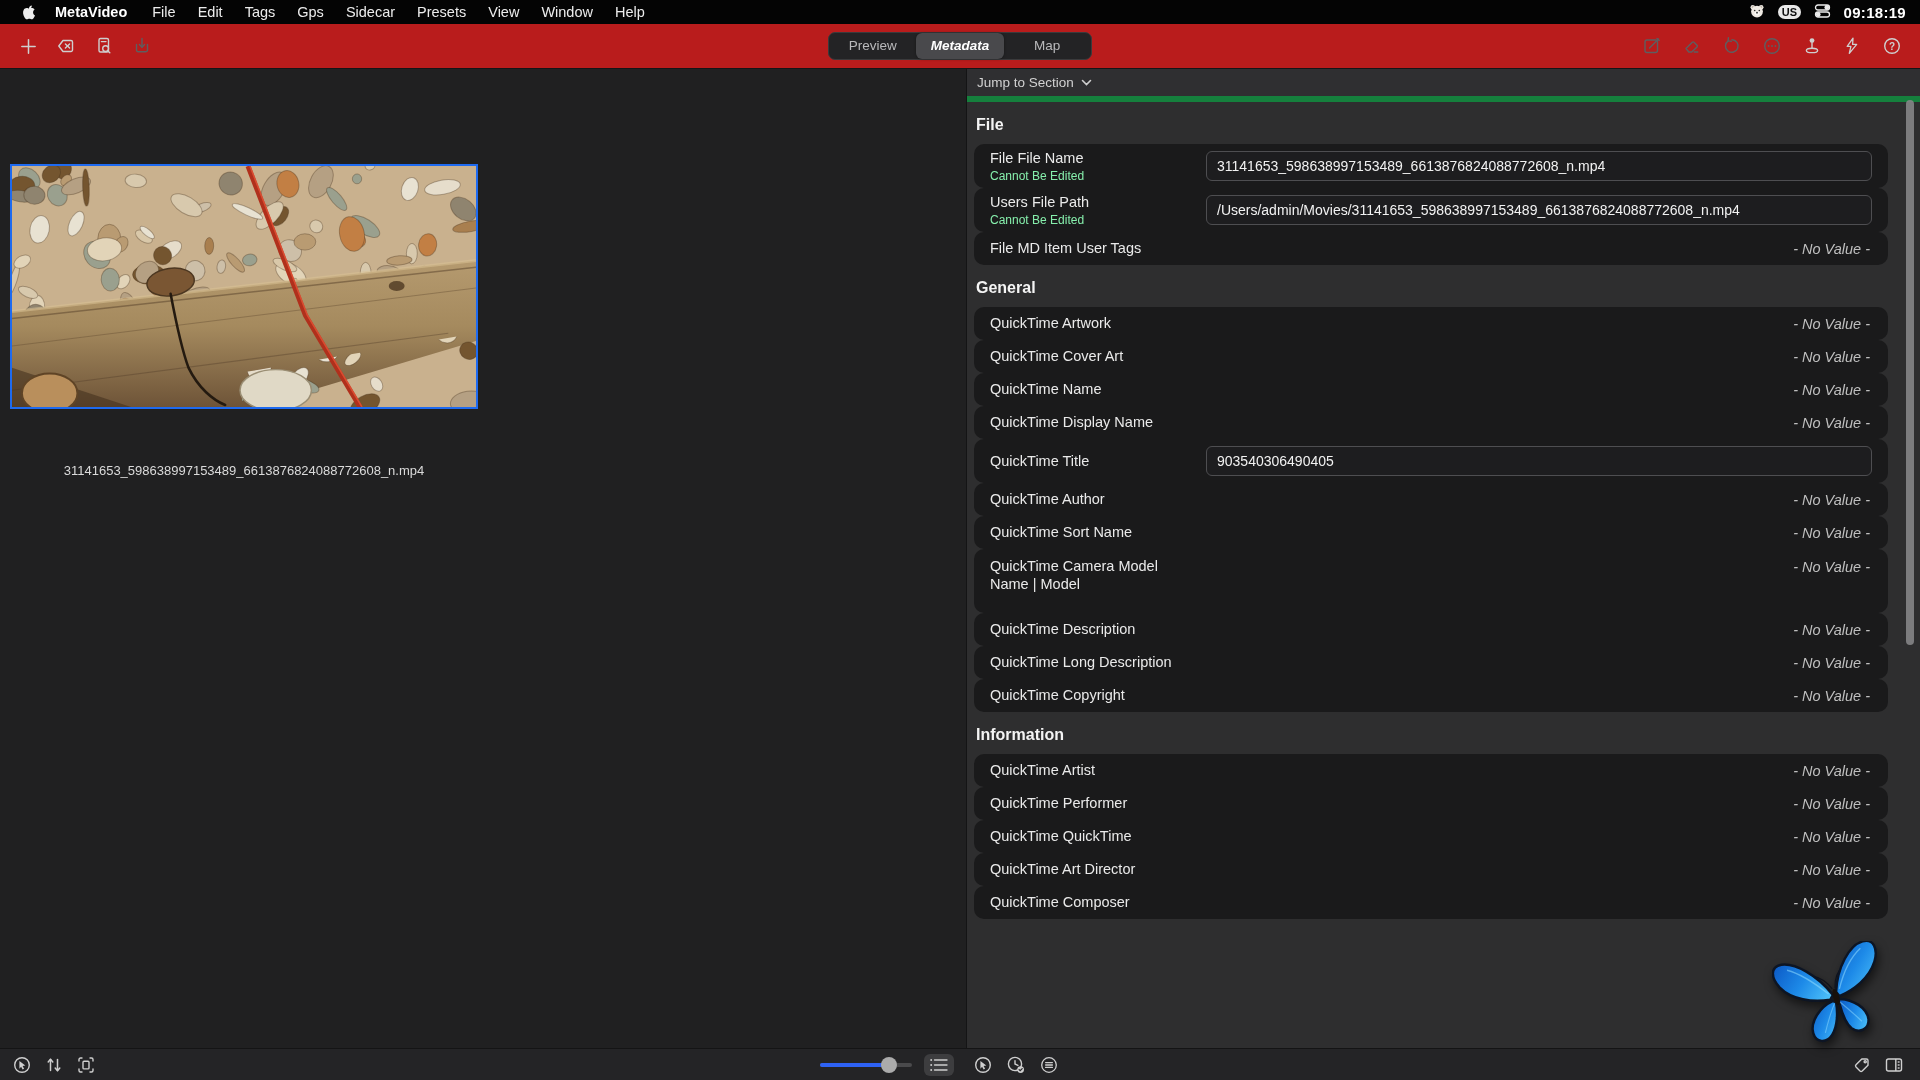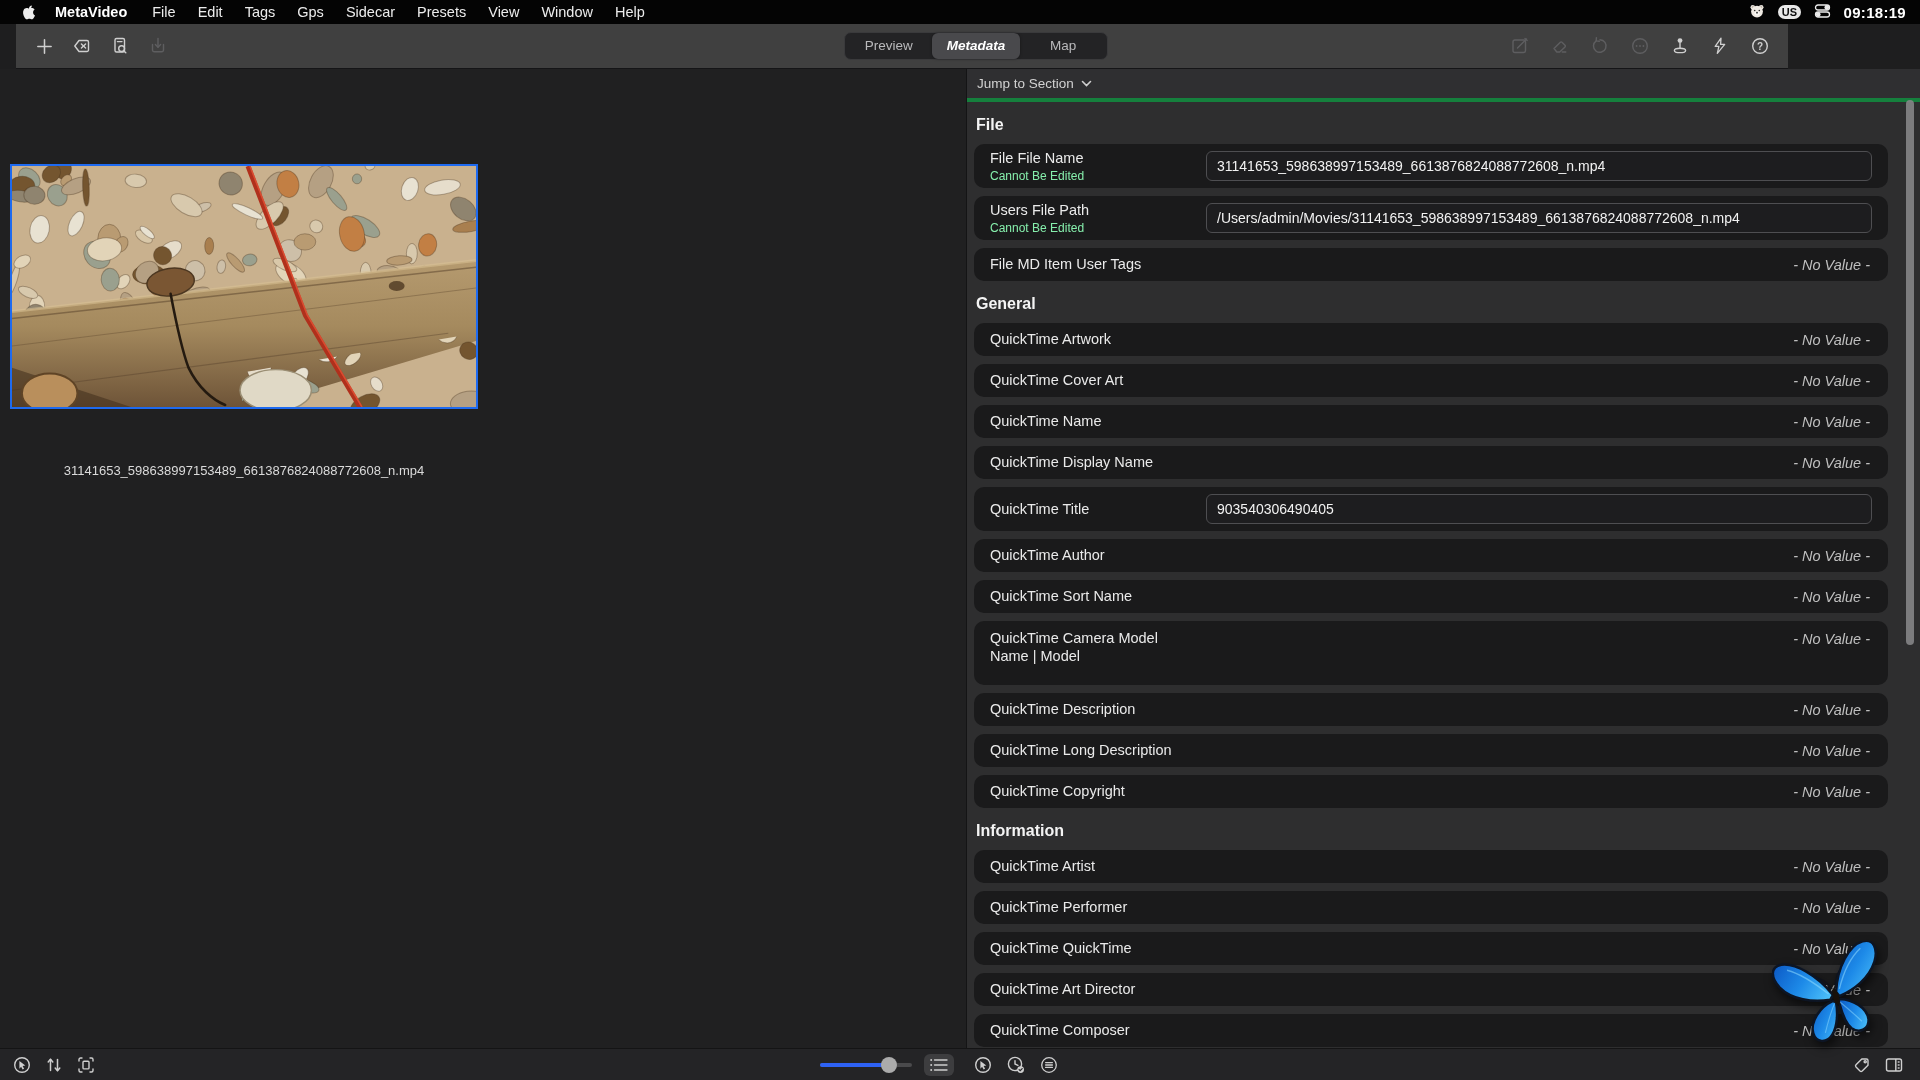--- a/index.html
+++ b/index.html
@@ -12,22 +12,22 @@
   .menubar .apple { display:flex; align-items:center; margin:0 10px 0 8px; }
   .menubar .appname { font-weight:bold; color:#fff; margin-right:4px; padding:0 10px; }
   #menu-items { display:flex; }
   .mitem { padding:0 11px; color:#ececec; }
   .mb-right { margin-left:auto; display:flex; align-items:center; gap:13px; }
   .uskey { background:#e9e9e9; color:#111; font-weight:bold; font-size:11px; border-radius:7px;
     padding:1.5px 3.5px; line-height:1; }
   .mb-time { font-size:15px; color:#fff; letter-spacing:.3px;font-weight:bold; }
 
   
-  .toolbar { position:absolute; top:24px; left:0; width:1772px; height:45px; background:#404040;
-    border-bottom:1px solid #151517;margin-left:16px; }
+  .toolbar { position:absolute; top:24px; left:0; width:1920px; height:45px; background:#b91c1c;
+    border-bottom:1px solid #151517; }
   .tb-left { position:absolute; left:18px; top:0; height:44px; display:flex; align-items:center; gap:18px; }
   .tb-right { position:absolute; right:18px; top:0; height:44px; display:flex; align-items:center; gap:20px; }
   .tbtn { background:none; border:none; color:#cfcfcf; width:20px; height:20px; padding:0; cursor:default;
     display:flex; align-items:center; justify-content:center; }
   .tbtn.dim { color:#5e5e60; }
   #tabs { position:absolute; left:828px; top:8px; width:264px; height:28px; display:flex;
     background:#232325; border:1px solid #3a3a3c; border-radius:7px; }
   .seg { width:87.3px; line-height:26px; text-align:center; font-size:13.5px; color:#b9b9bb; border-radius:6px; }
   .seg.active { background:#49494c; color:#fff; font-weight:bold; box-shadow:0 0 3px rgba(0,0,0,.4);font-style:italic; }
 
@@ -35,26 +35,26 @@
   .left-pane { position:absolute; top:69px; left:0; width:966px; bottom:32px; background:#202021; }
   .right-panel { position:absolute; top:69px; left:966px; right:0; bottom:32px; background:#2e2e2f;
     border-left:1px solid #141415; }
 
   .thumb-card { position:absolute; left:10px; top:95px; width:468px; height:245px;
     border:2px solid #1e6af0; background:#000; }
   .thumb-card svg { display:block; }
   .thumb-caption { position:absolute; left:10px; top:394px; width:468px; text-align:center;
     font-size:13px; color:#dadada; }
 
-  .jump-bar { height:33px; background:#2f2f31; border-bottom:4px solid #15803d;
+  .jump-bar { height:33px; background:#2f2f31; border-bottom:6px solid #15803d;
     display:flex; align-items:center; gap:7px; padding-left:10px; font-size:13.5px; color:#d2d2d2; }
 
   #sections { position:absolute; top:33px; left:7px; width:914px; }
   .sec-title { font-size:16px; font-weight:bold; color:#f4f4f4; margin:14px 0 10px 2px; }
-  .m-row { background:#1a1a1b; border-radius:10px; margin-bottom:8px; display:flex;
+  .m-row { background:#1a1a1b; border-radius:10px; margin-bottom:0; display:flex;
     align-items:center; padding:13px 16px; }
   .m-row.nv { height:33px; }
   .m-row.inp { height:44px; }
   .m-row.tall { height:64px; align-items:flex-start; padding-top:8px; }
   .lbl { width:216px; flex-shrink:0; }
   .l1 { font-size:14.5px; color:#eaeaea; line-height:1.25; }
   .tall .l1 { width:205px; }
   .l2 { font-size:12px; color:#86efac; margin-top:1px; }
   .nv .lbl, .tall .lbl { width:auto; }
   .novalue { margin-left:auto; font-style:italic; color:#bfbfbf; font-size:14.5px; padding-right:2px; }

